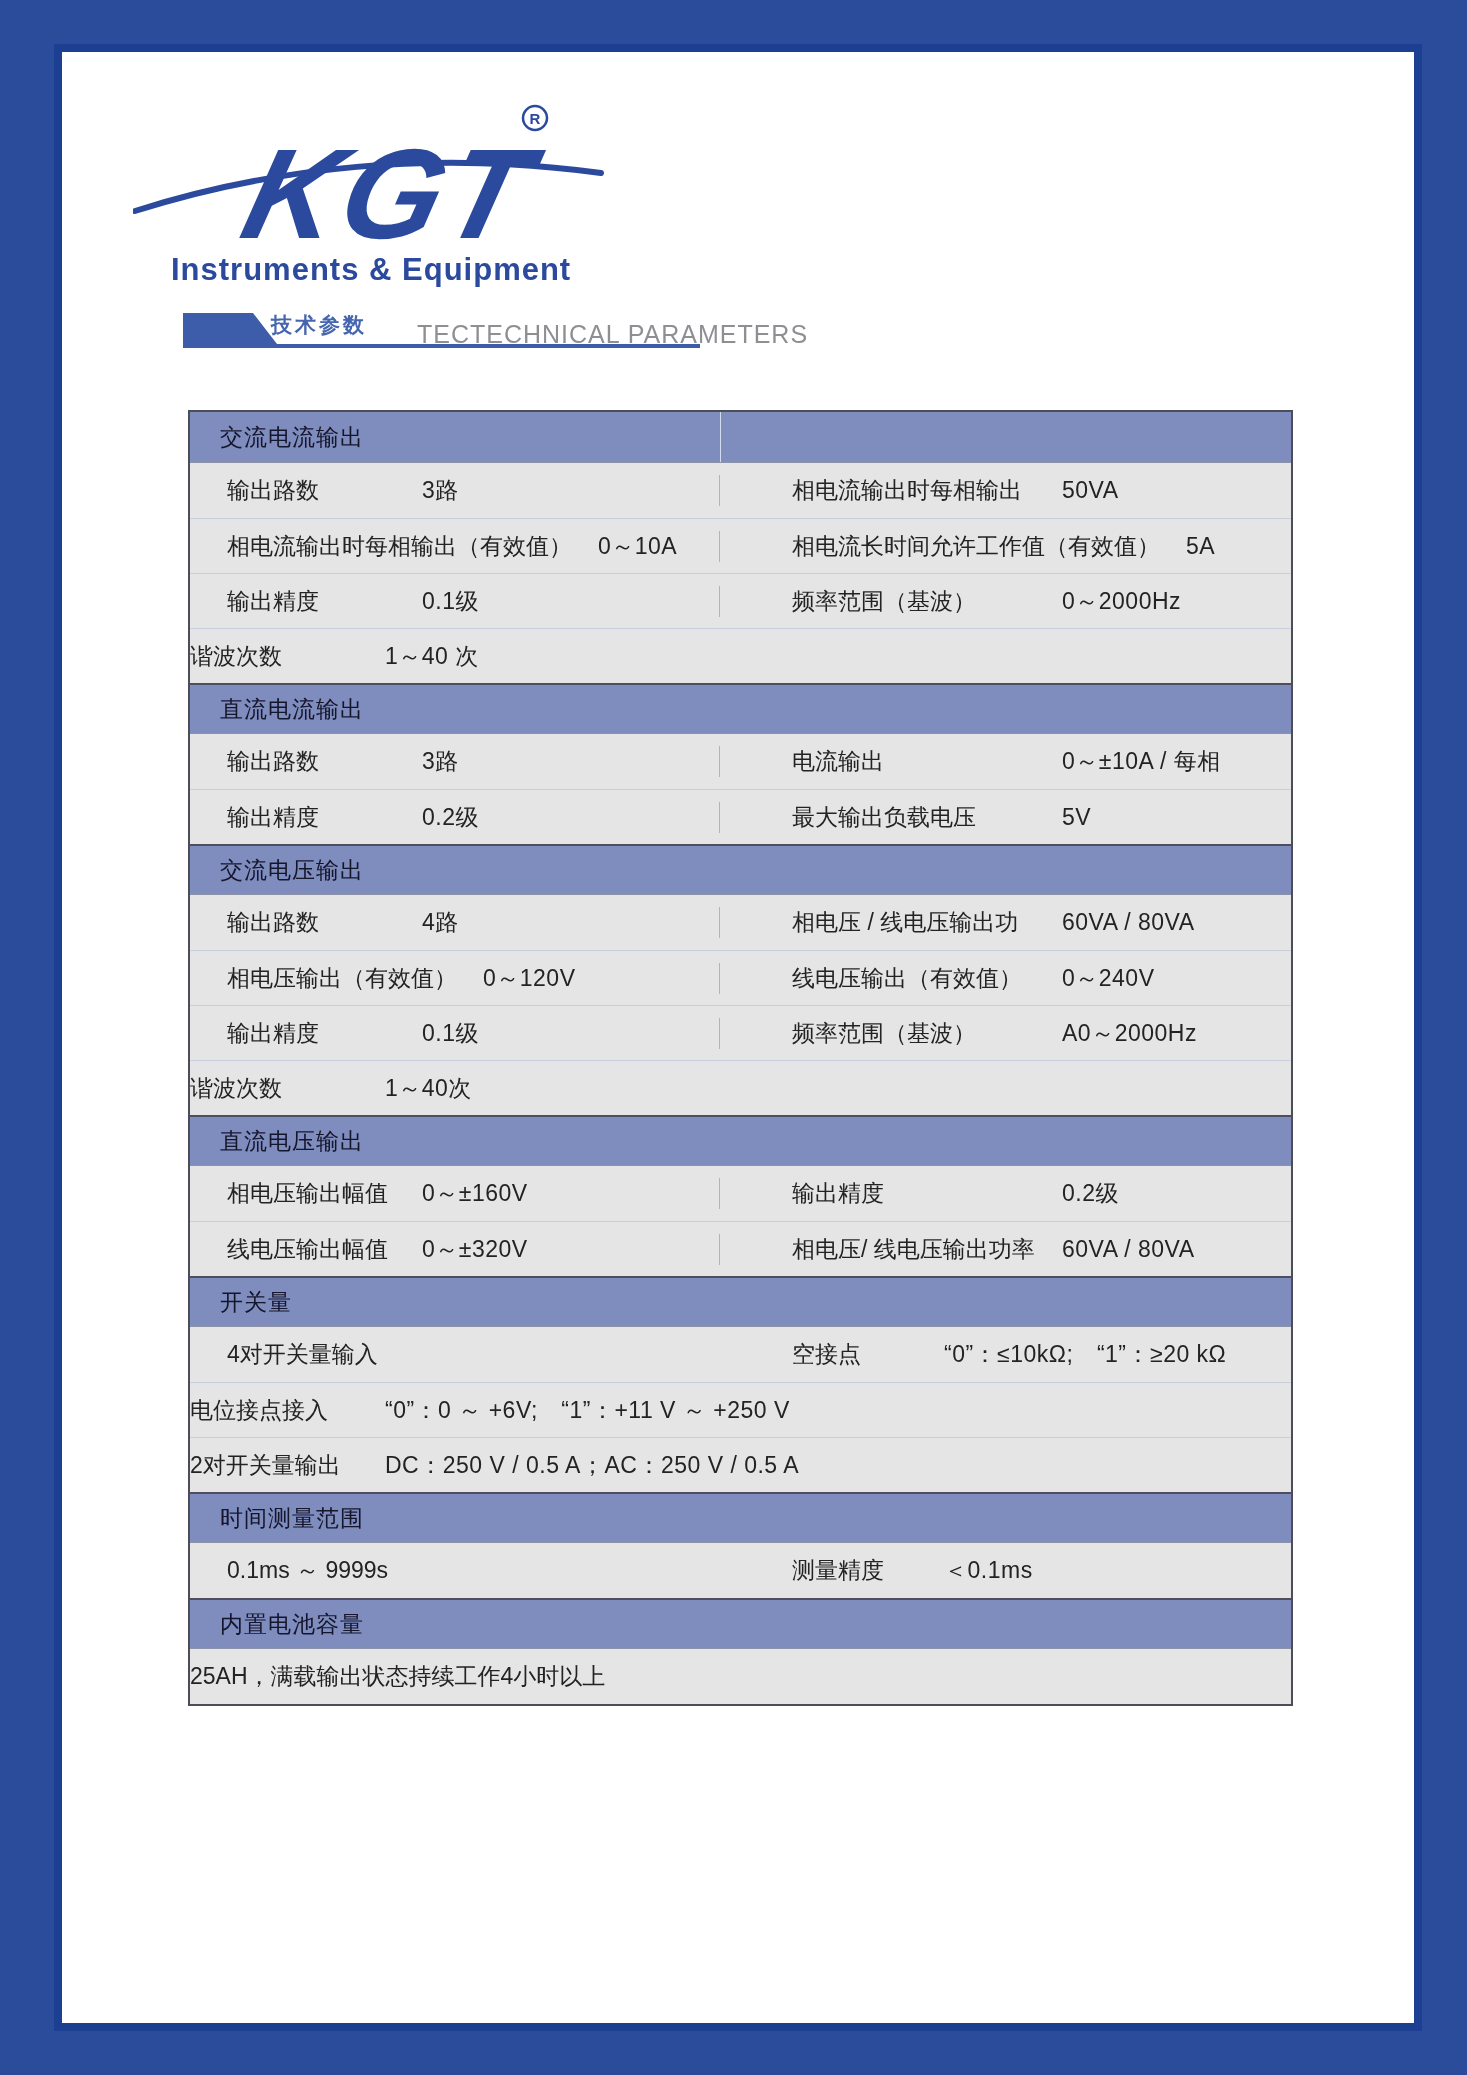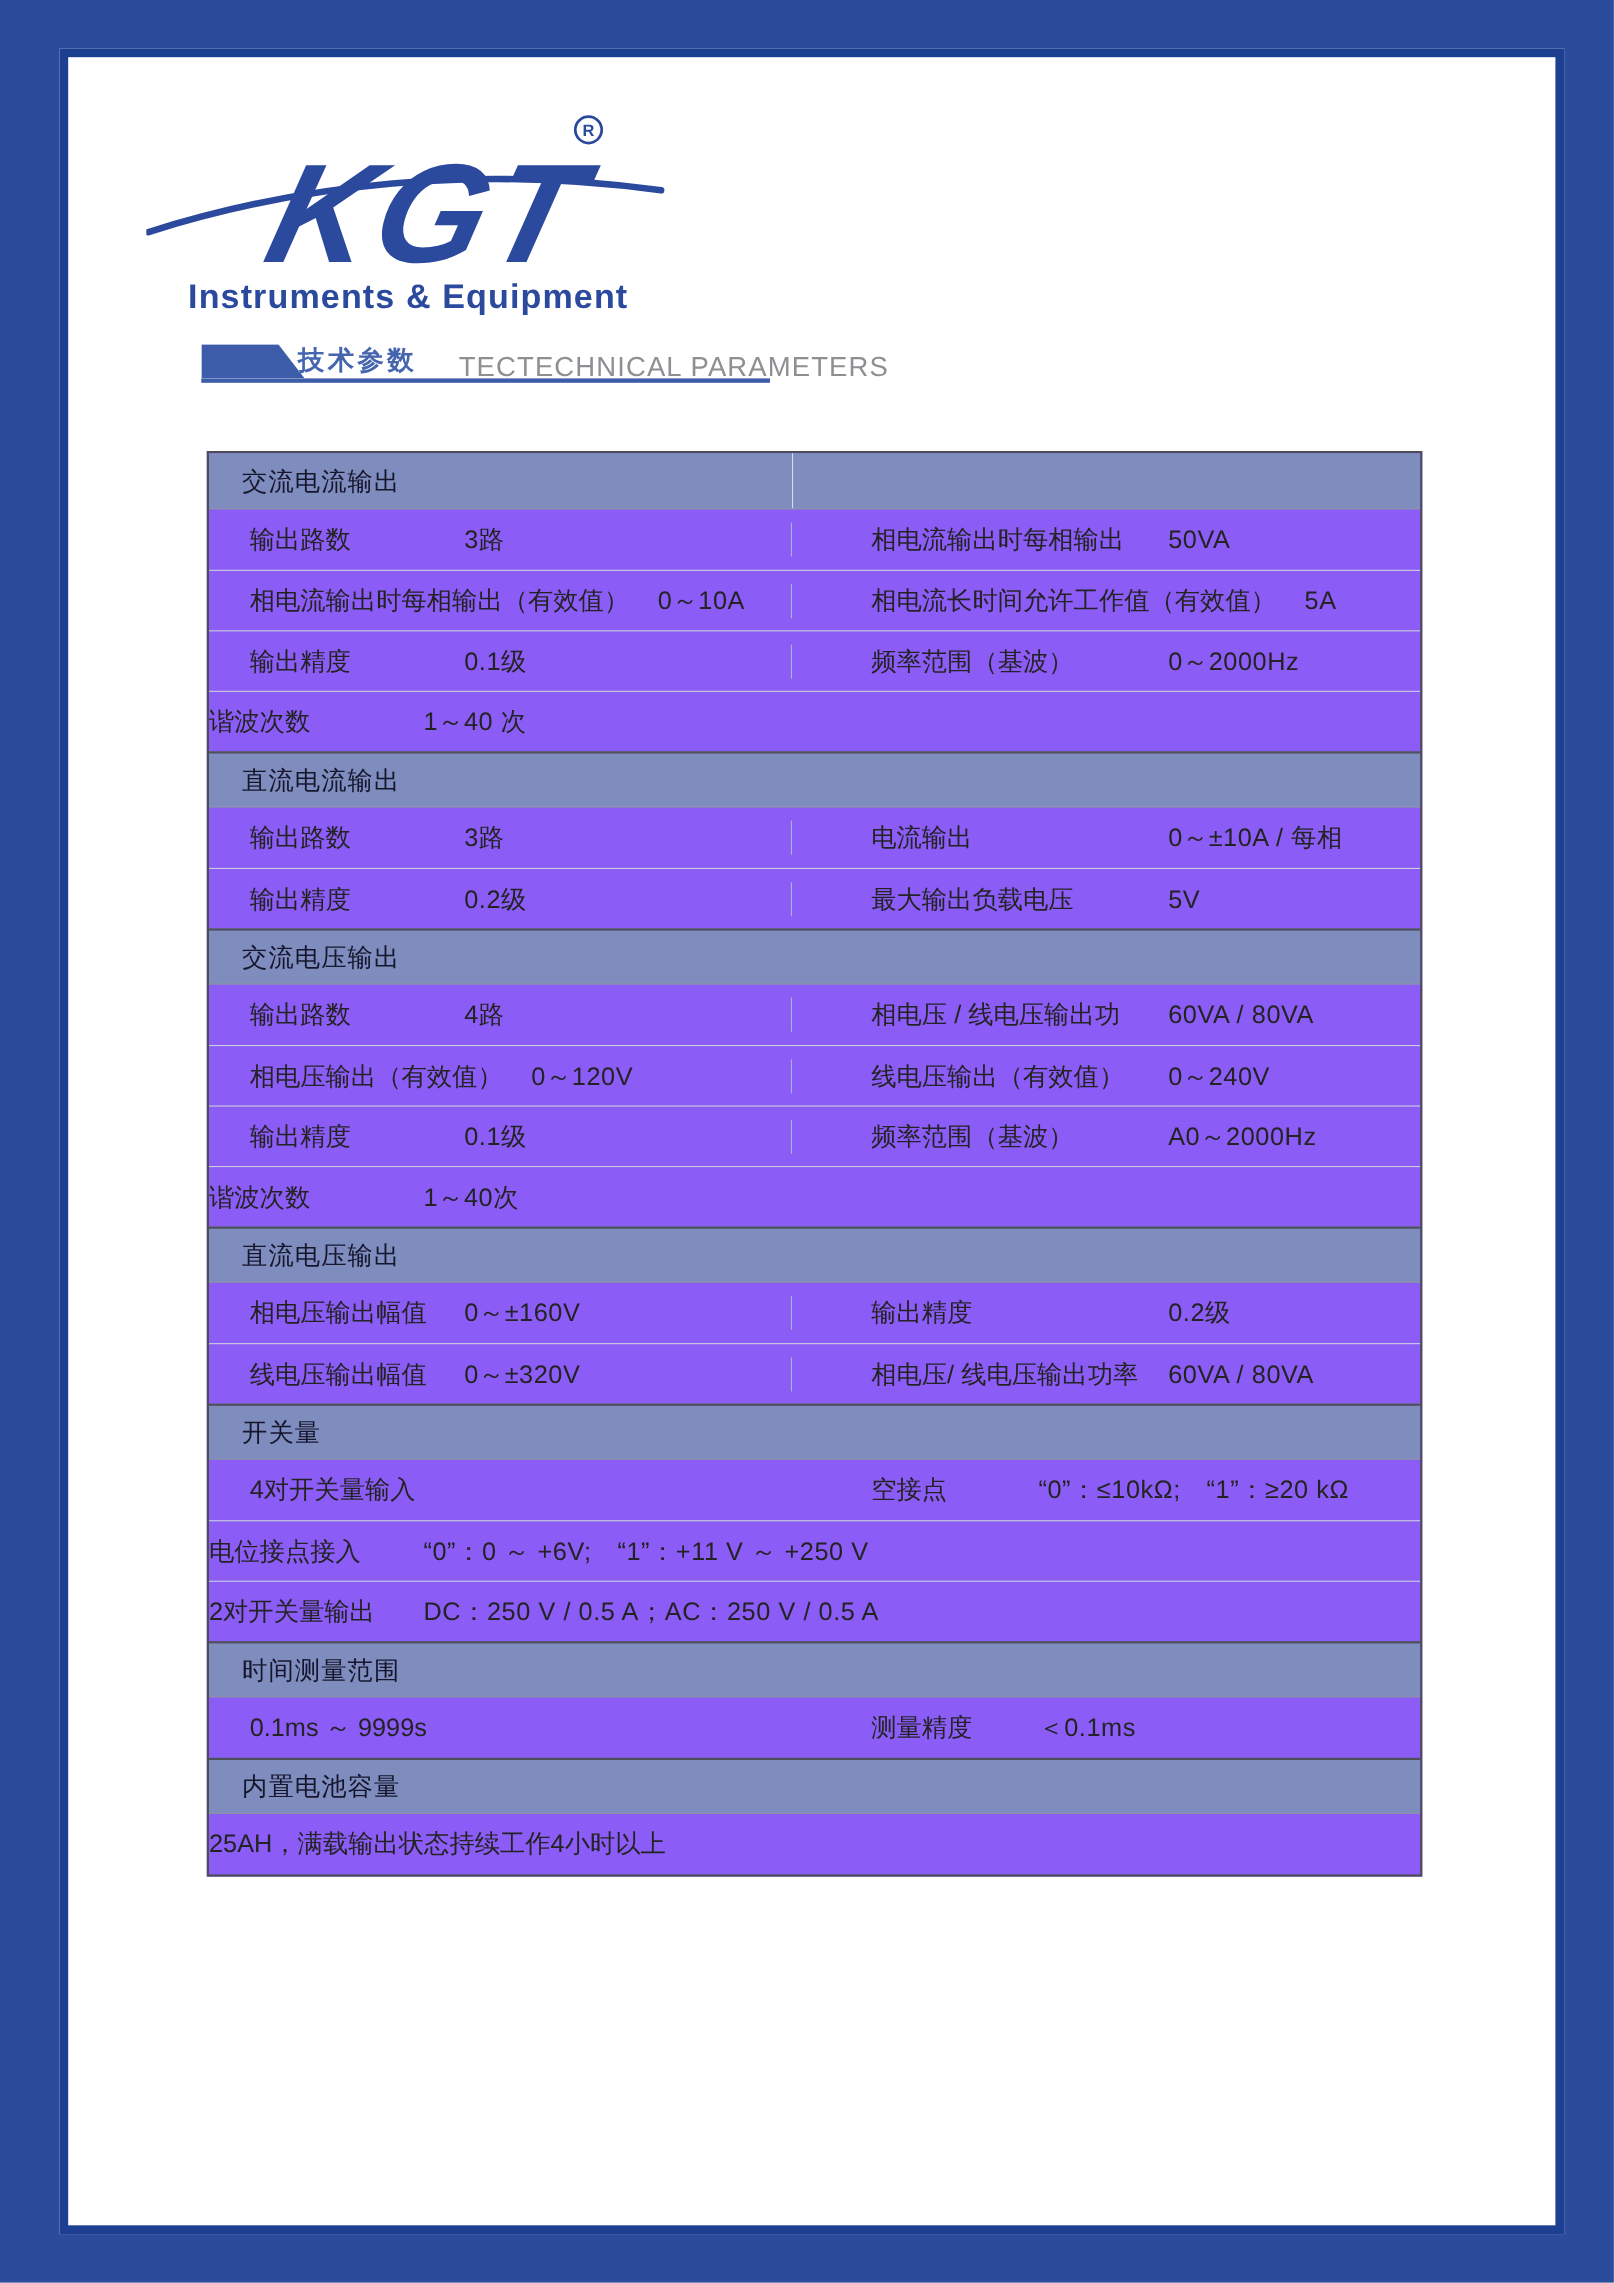--- a/index.html
+++ b/index.html
@@ -12,28 +12,28 @@
   body{background:var(--frame); font-family:"Liberation Sans","DejaVu Sans",sans-serif;}
   .canvas{position:relative;width:1467px;height:2075px;background:var(--frame);overflow:hidden;}
   .page{position:absolute;left:54px;top:44px;width:1352px;height:1971px;
         background:#ffffff;border:8px solid var(--pageborder);}
   
   .logo{position:absolute;left:133px;top:90px;width:472px;height:202px;}
   
   .sec-header{position:absolute;left:183px;top:311px;width:560px;height:40px;}
   .accent-shape{position:absolute;left:0;top:2px;width:94px;height:31px;background:var(--accent);
         clip-path:polygon(0 0,70px 0,94px 100%,0 100%);}
-  .title-zh{position:absolute;left:88px;top:0px;font-size:24px;letter-spacing:3px;
+  .title-zh{position:absolute;left:88px;top:0px;font-size:21px;letter-spacing:3px;
         color:var(--title-blue);font-weight:600;white-space:nowrap;}
   .title-en{position:absolute;left:234px;top:9px;font-size:25px;letter-spacing:1px;
         color:var(--en-gray);font-weight:500;white-space:nowrap;}
   .underline{position:absolute;left:0;top:33px;width:517px;height:4px;background:var(--accent);}
   
   .param-table{position:absolute;left:188px;top:410px;width:1105px;box-sizing:border-box;
-        border:2px solid var(--tableborder);background:#8b5cf6;}
+        border:2px solid var(--tableborder);background:#e5e5e5;}
   .sec-row{position:relative;height:51px;background:var(--secbg);display:flex;align-items:center;
         padding-left:30px;box-sizing:border-box;border-top:2px solid #4e4e5c;border-bottom:1px solid #8e93a8;}
   .param-table > .sec-row:first-child{border-top:none;}
   .sec-title{font-size:23px;color:var(--sectext);font-weight:500;letter-spacing:1px;}
   .sec-divider{position:absolute;left:530px;top:0;bottom:0;width:1px;background:rgba(235,239,250,.8);}
   .data-row{display:flex;height:55px;box-sizing:border-box;align-items:center;}
   .data-row + .data-row{border-top:1px solid var(--rowsep);}
   .cell{display:flex;align-items:center;box-sizing:border-box;white-space:nowrap;overflow:hidden;}
   .cell-left{flex:0 0 530px;width:530px;padding-left:37px;}
   .cell-full{flex:1 1 auto;width:auto;}

